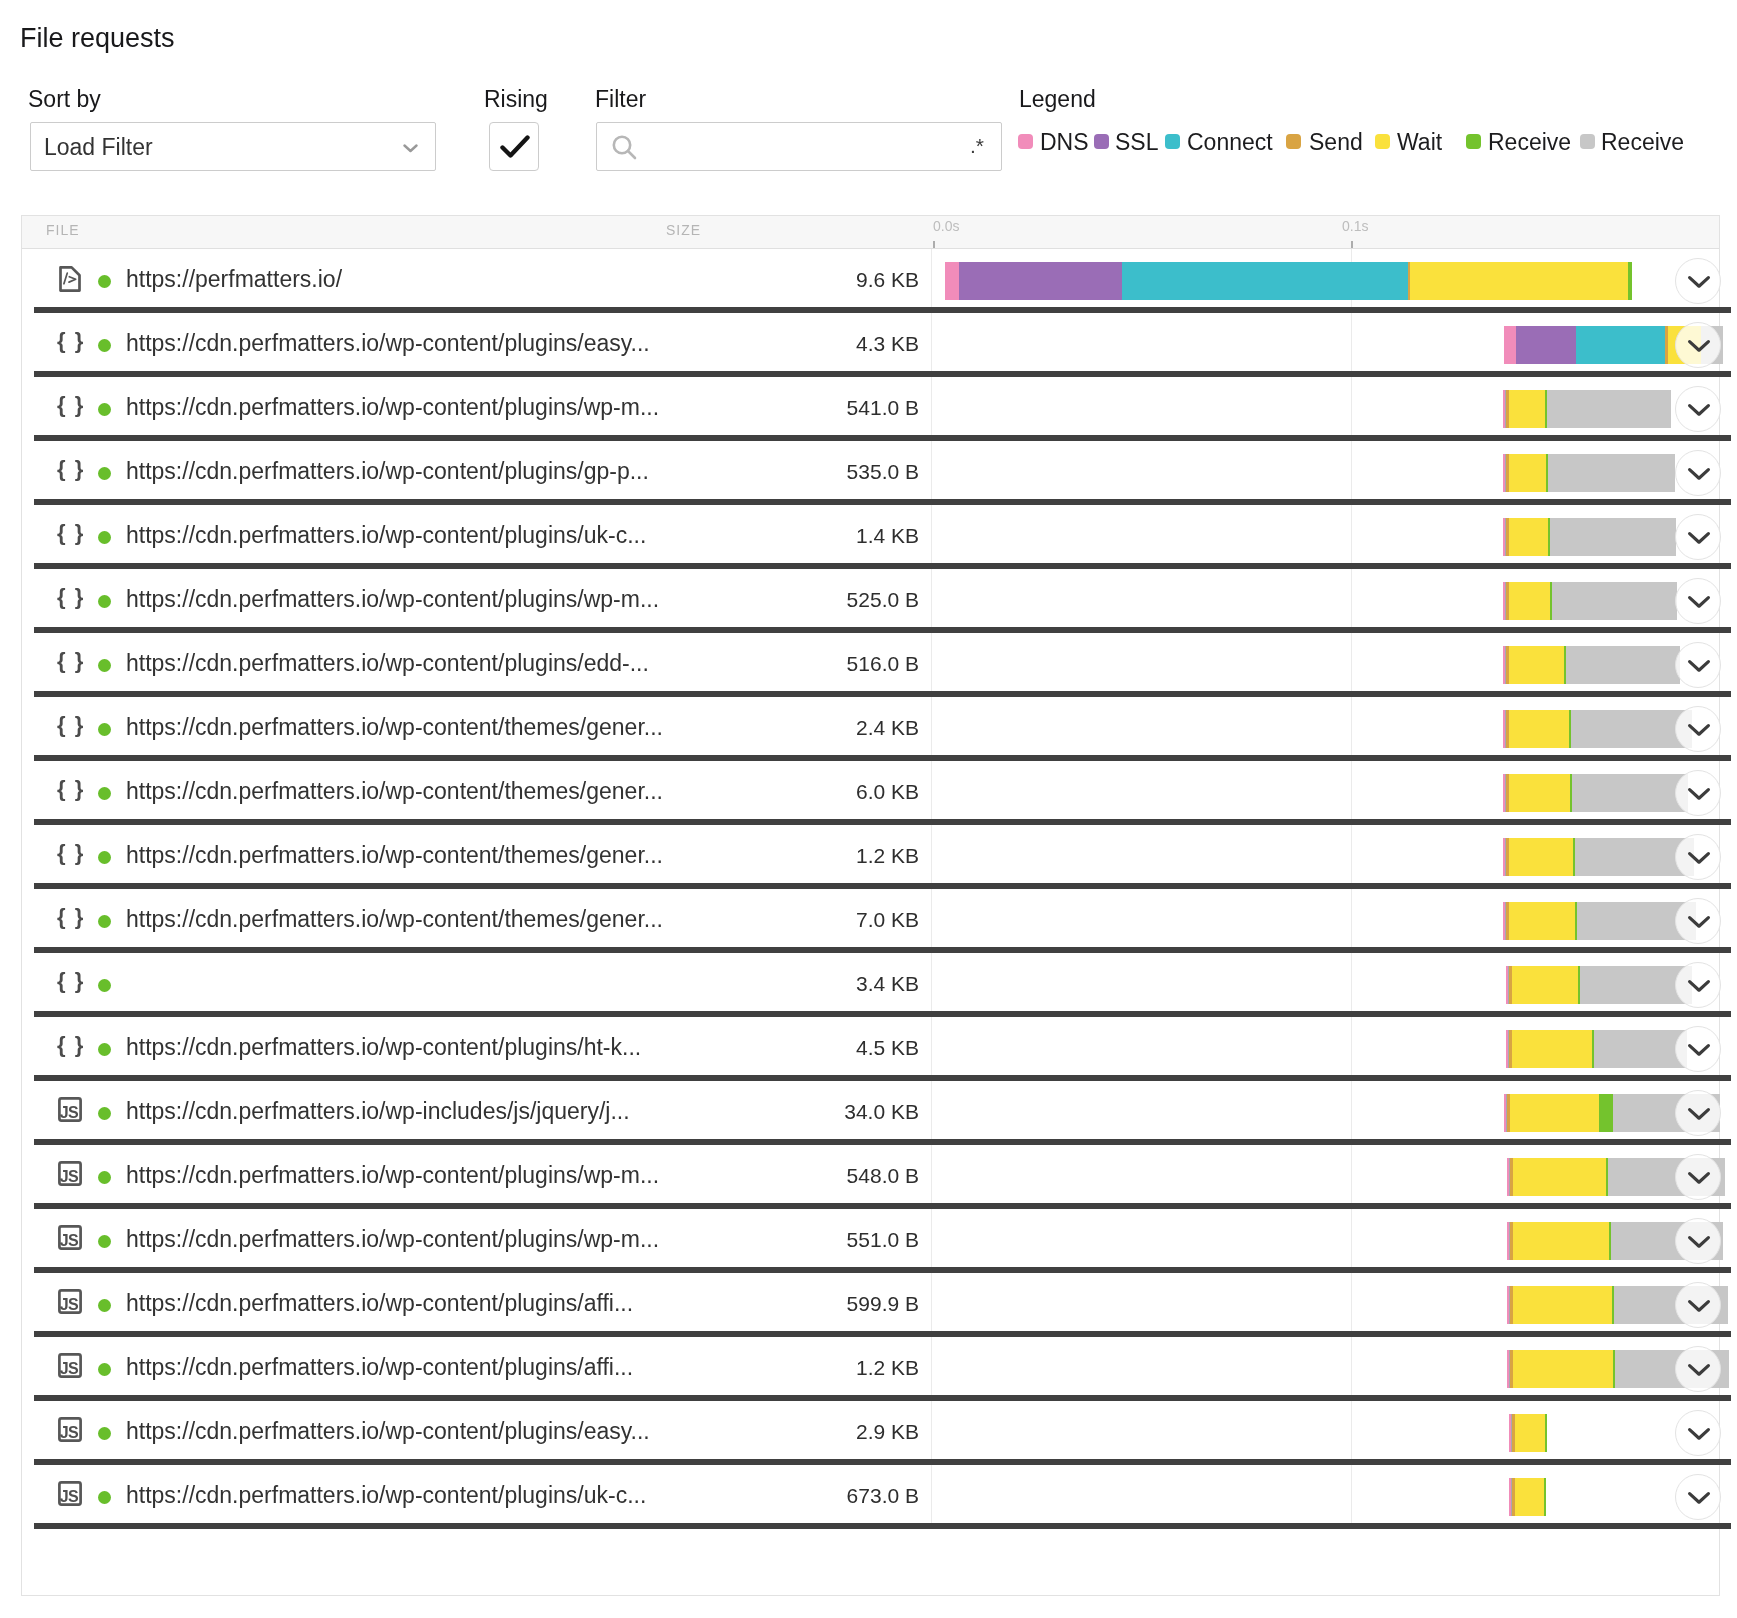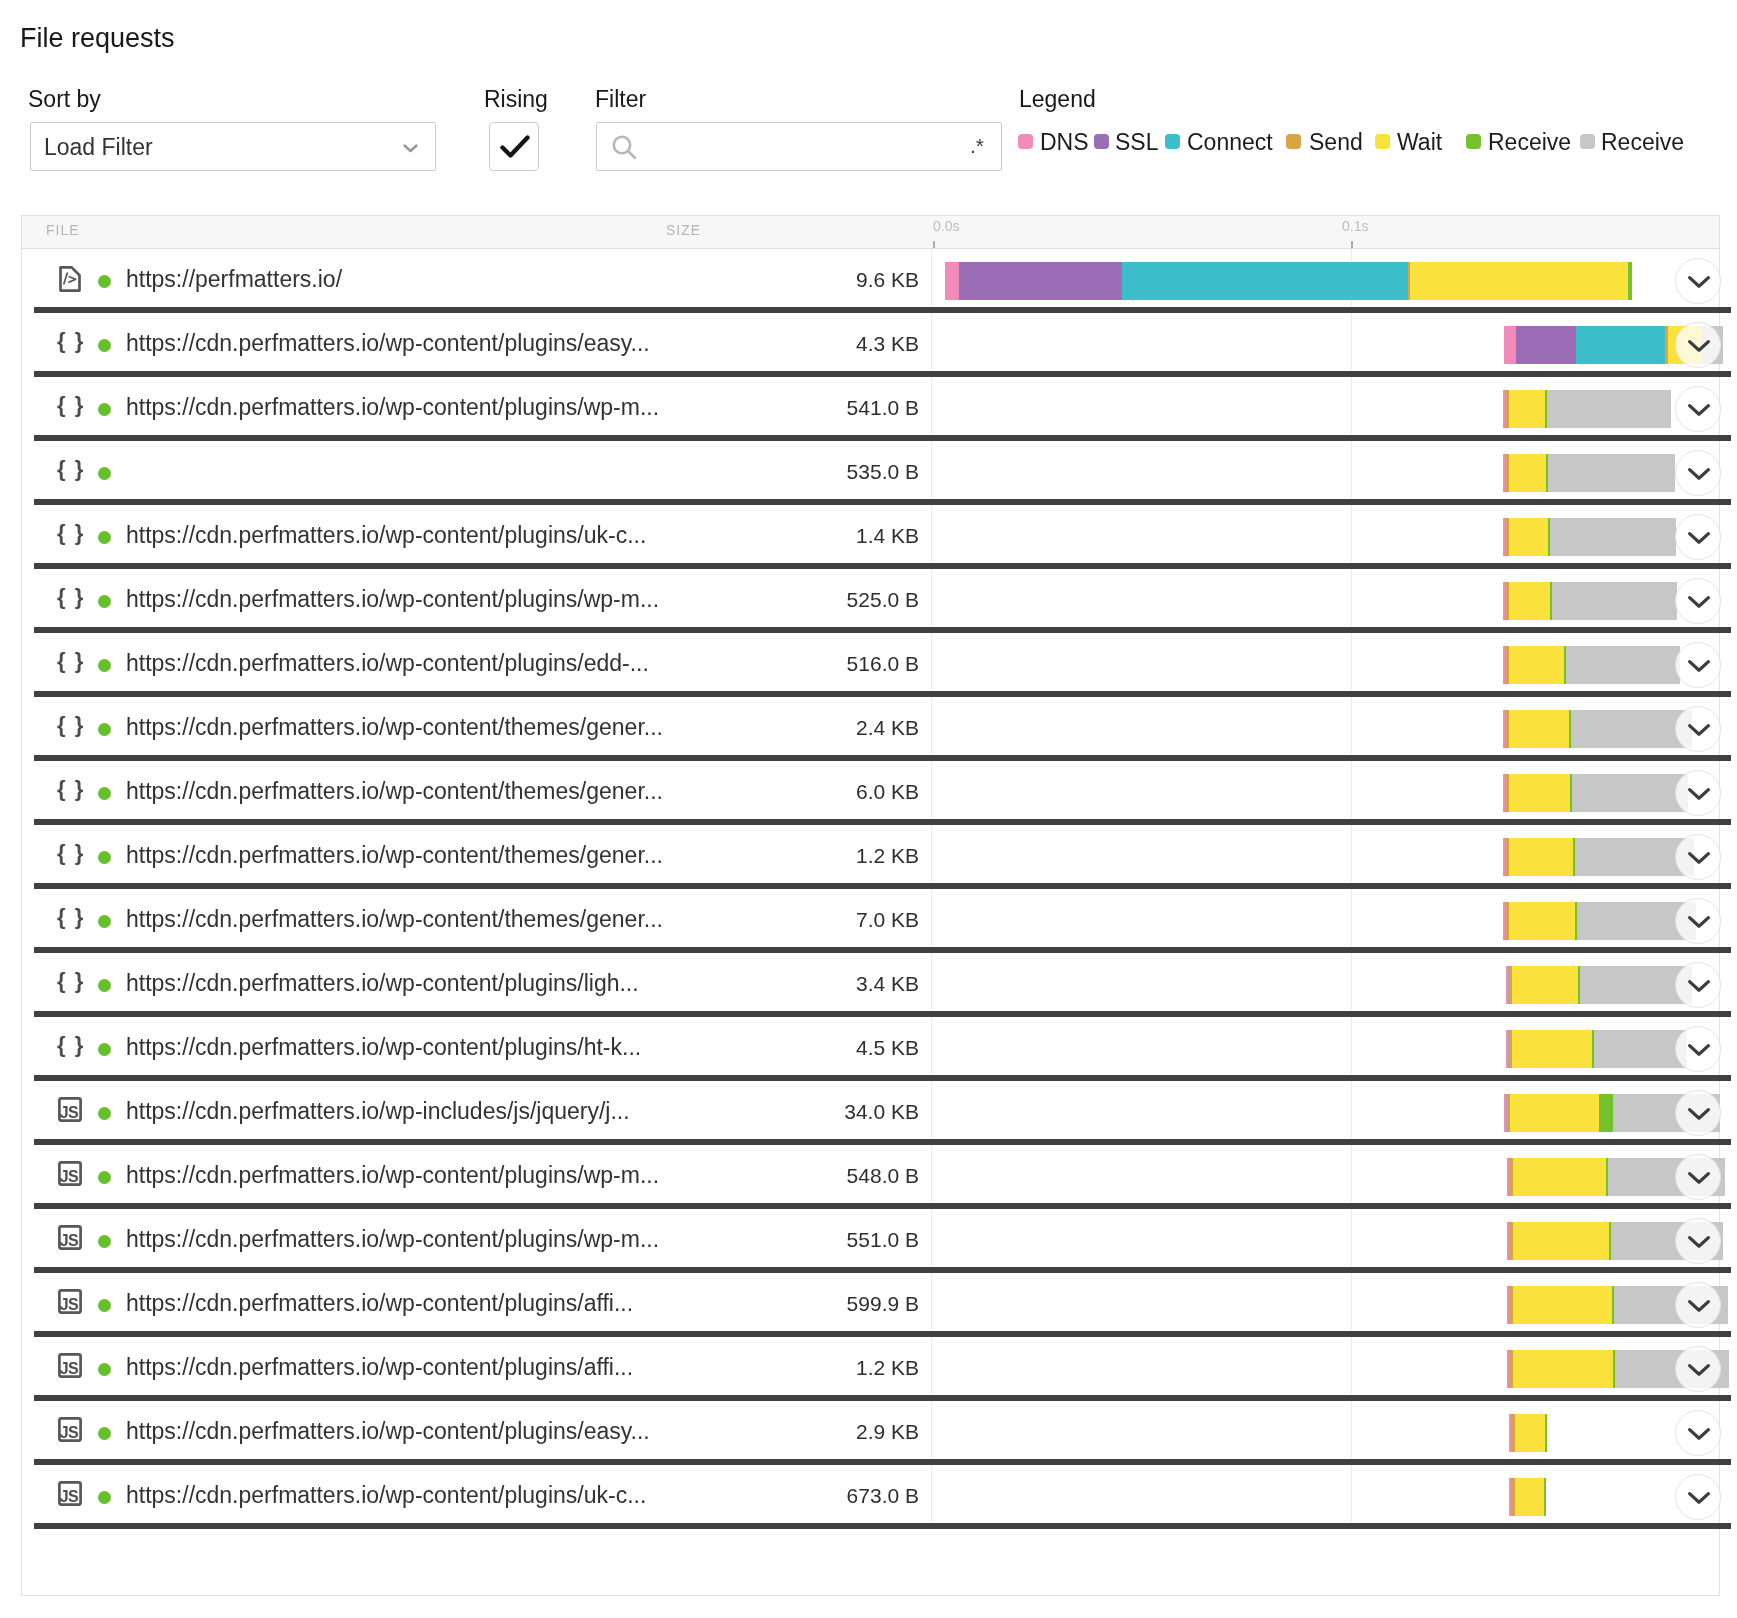--- a/index.html
+++ b/index.html
@@ -125,20 +125,21 @@
       <div class="bar" style="left:1469px"><i style="width:1.5px;background:#f18cba"></i><i style="width:1.5px;background:#a7a7b0"></i><i style="width:2.5px;background:#d9a443"></i><i style="width:36.5px;background:#fae13c"></i><i style="width:2px;background:#74c32d"></i><i style="width:124px;background:#c7c7c7"></i></div>
       <div class="exp">
         <svg width="24" height="14" viewBox="0 0 24 14">
           <path d="M2.6 2.6 L12 11.2 L21.4 2.6" fill="none" stroke="#3c3c3c" stroke-width="3.2" stroke-linecap="round" stroke-linejoin="round"></path>
         </svg>
       </div>
     </div>
 <div class="row" style="top:225px">
       <span class="cic">{ }</span>
       <span class="dot"></span>
+      <span class="url">https://cdn.perfmatters.io/wp-content/plugins/gp-p...</span>
       <span class="sz">535.0 B</span>
       <div class="bar" style="left:1469px"><i style="width:1.5px;background:#f18cba"></i><i style="width:1.5px;background:#a7a7b0"></i><i style="width:2.5px;background:#d9a443"></i><i style="width:37.5px;background:#fae13c"></i><i style="width:2px;background:#74c32d"></i><i style="width:127px;background:#c7c7c7"></i></div>
       <div class="exp">
         <svg width="24" height="14" viewBox="0 0 24 14">
           <path d="M2.6 2.6 L12 11.2 L21.4 2.6" fill="none" stroke="#3c3c3c" stroke-width="3.2" stroke-linecap="round" stroke-linejoin="round"></path>
         </svg>
       </div>
     </div>
 <div class="row" style="top:289px">
       <span class="cic">{ }</span>
@@ -220,21 +221,20 @@
       <div class="bar" style="left:1469px"><i style="width:1.5px;background:#f18cba"></i><i style="width:1.5px;background:#a7a7b0"></i><i style="width:2.5px;background:#d9a443"></i><i style="width:66.5px;background:#fae13c"></i><i style="width:2px;background:#74c32d"></i><i style="width:119px;background:#c7c7c7"></i></div>
       <div class="exp">
         <svg width="24" height="14" viewBox="0 0 24 14">
           <path d="M2.6 2.6 L12 11.2 L21.4 2.6" fill="none" stroke="#3c3c3c" stroke-width="3.2" stroke-linecap="round" stroke-linejoin="round"></path>
         </svg>
       </div>
     </div>
 <div class="row" style="top:737px">
       <span class="cic">{ }</span>
       <span class="dot"></span>
-      <span class="url">https://cdn.perfmatters.io/wp-content/plugins/ligh...</span>
       <span class="sz">3.4 KB</span>
       <div class="bar" style="left:1472px"><i style="width:1.5px;background:#f18cba"></i><i style="width:1.5px;background:#a7a7b0"></i><i style="width:2.5px;background:#d9a443"></i><i style="width:66.5px;background:#fae13c"></i><i style="width:2px;background:#74c32d"></i><i style="width:112px;background:#c7c7c7"></i></div>
       <div class="exp">
         <svg width="24" height="14" viewBox="0 0 24 14">
           <path d="M2.6 2.6 L12 11.2 L21.4 2.6" fill="none" stroke="#3c3c3c" stroke-width="3.2" stroke-linecap="round" stroke-linejoin="round"></path>
         </svg>
       </div>
     </div>
 <div class="row" style="top:801px">
       <span class="cic">{ }</span>

